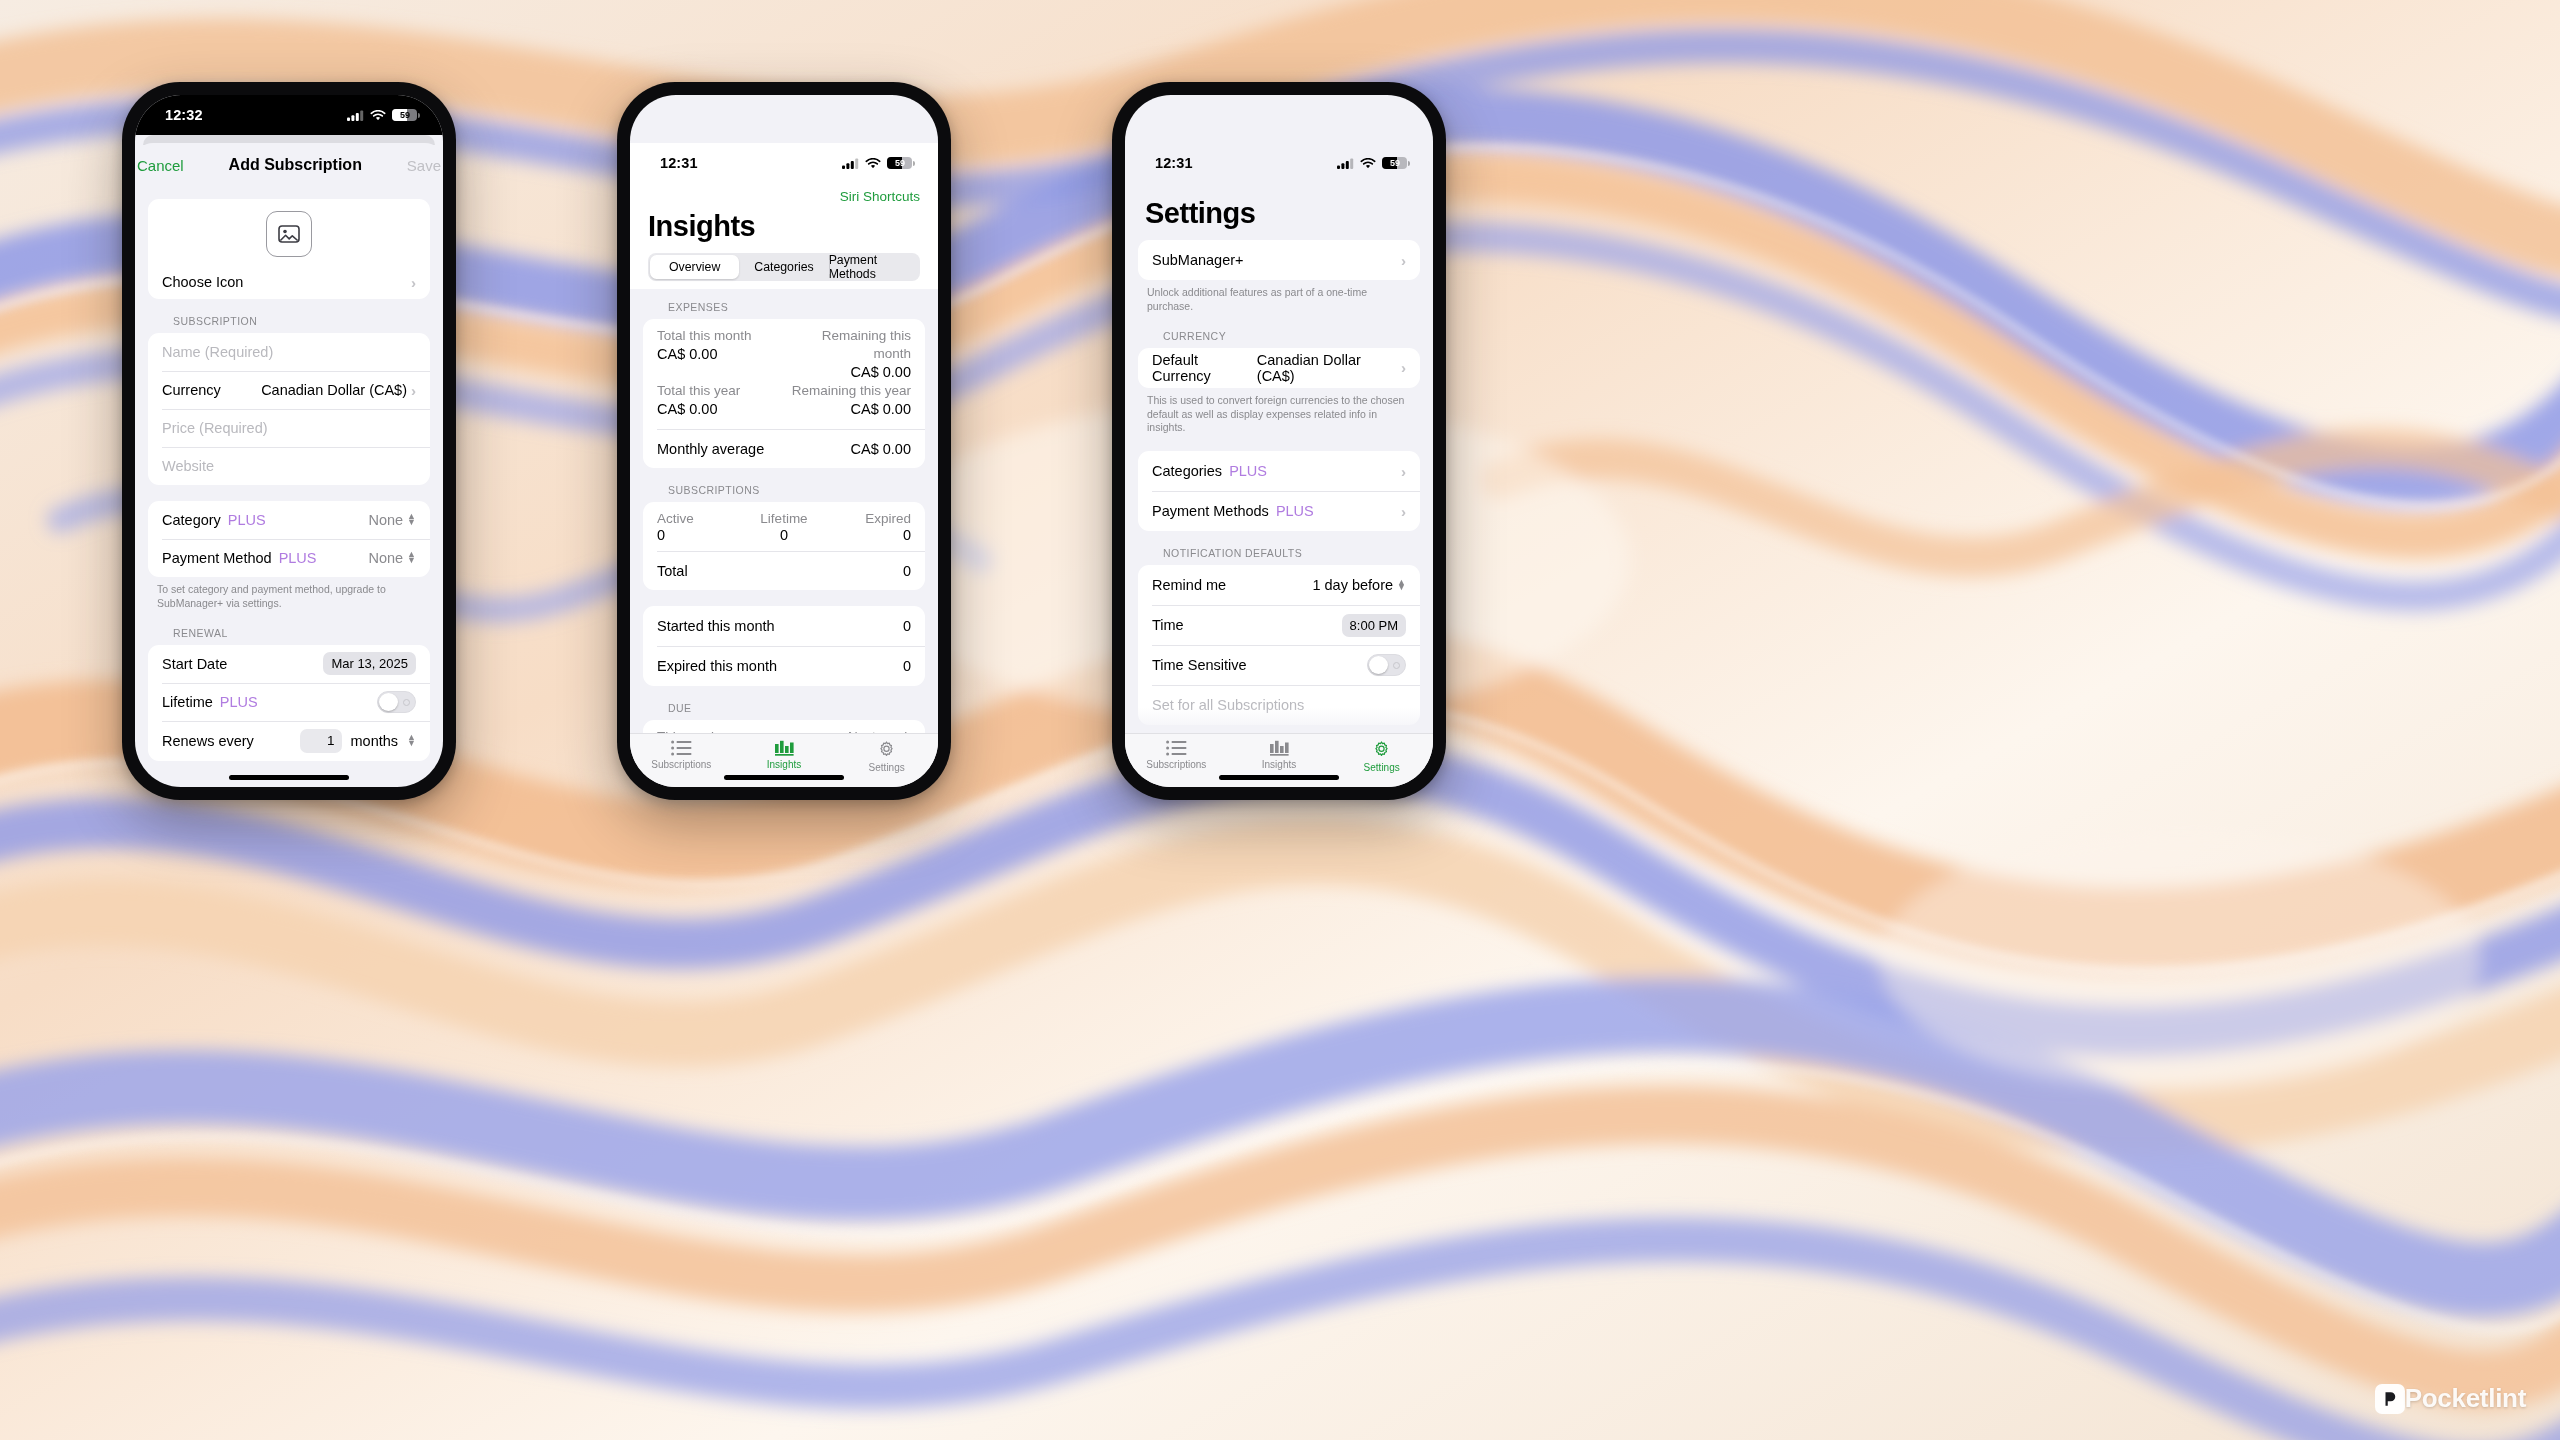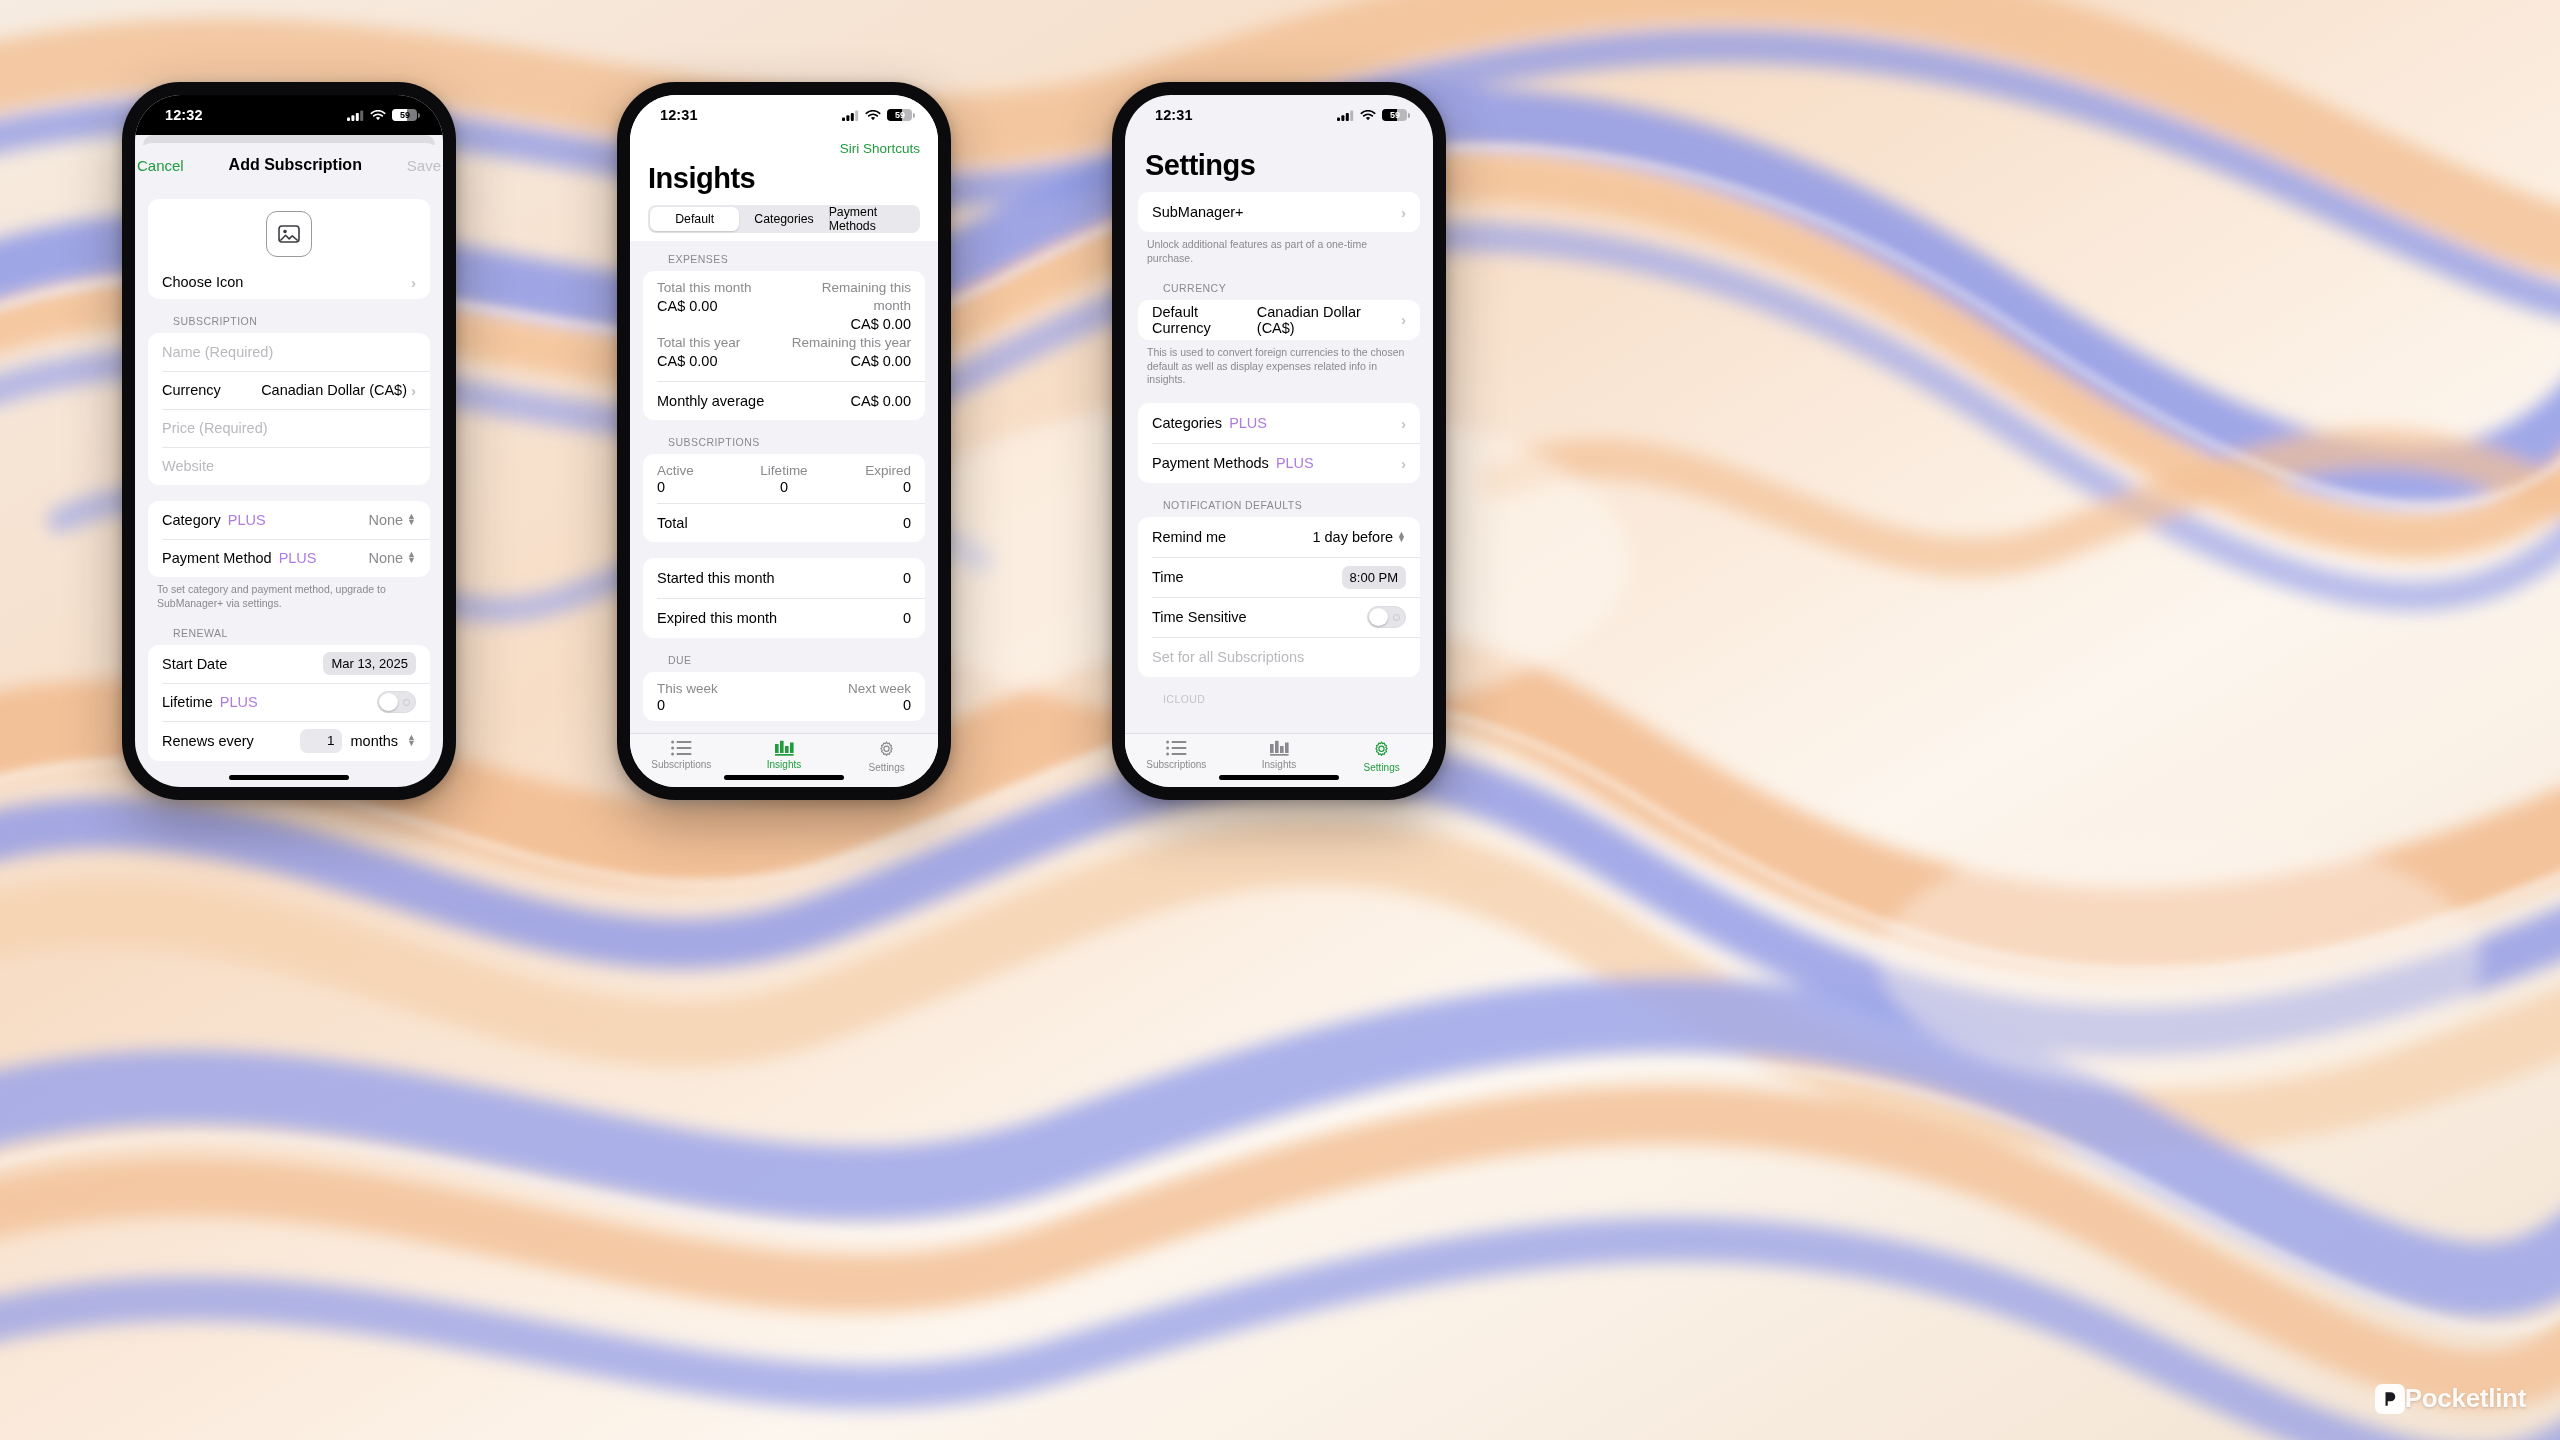--- a/index.html
+++ b/index.html
@@ -40,21 +40,21 @@
   .statusbar {
     height: 40px; flex: 0 0 40px;
     display: flex; align-items: center; justify-content: space-between;
     padding: 0 26px 0 30px;
     font-size: 14.5px; font-weight: bold;
     letter-spacing: .1px;
     gap: 21px;
   }
   .statusbar .right { display: flex; align-items: center; gap: 6px; }
   .sb-dark { background: #000; color: #fff; }
-  .sb-light { color: #000; }
+  .sb-light { color: #000; margin-top: 48px; }
 
   .ico-cell { display: inline-block; }
   .ico-cell svg, .ico-wifi svg { display: block; }
 
   .batt {
     position: relative; width: 25px; height: 12.5px;
     border-radius: 4px; display: flex; align-items: center; justify-content: center;
   }
   .batt .fill {
     position: absolute; left: 0; top: 0; bottom: 0; width: 59%;
@@ -452,21 +452,21 @@
           <span class="num">59</span>
           <span class="tip"></span>
         </span>
       </span>
     </div>
 
     <div class="top-white">
       <div class="siri">Siri Shortcuts</div>
       <div class="big-title">Insights</div>
       <div class="segctl">
-        <div class="seg active">Default</div>
+        <div class="seg active">Overview</div>
         <div class="seg">Categories</div>
         <div class="seg sep">Payment Methods</div>
       </div>
     </div>
 
     <div class="body">
       <div class="scroll">
 
         <div class="grp-hdr" style="padding-top:12px">EXPENSES</div>
         <div class="card">

